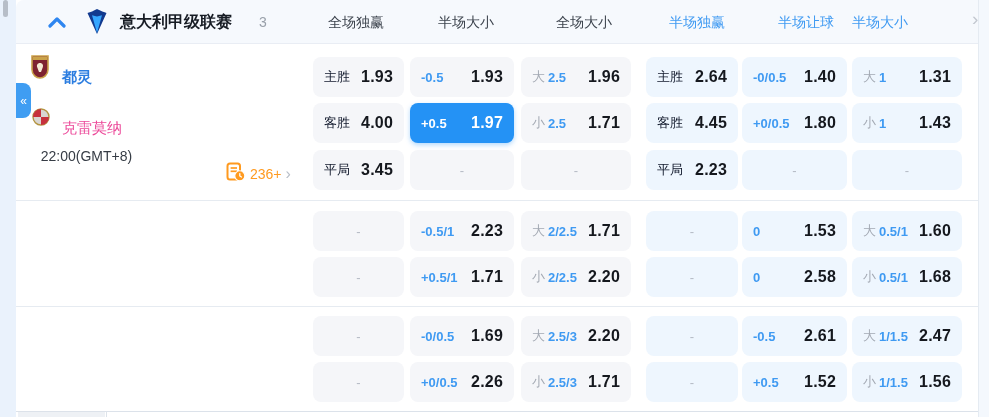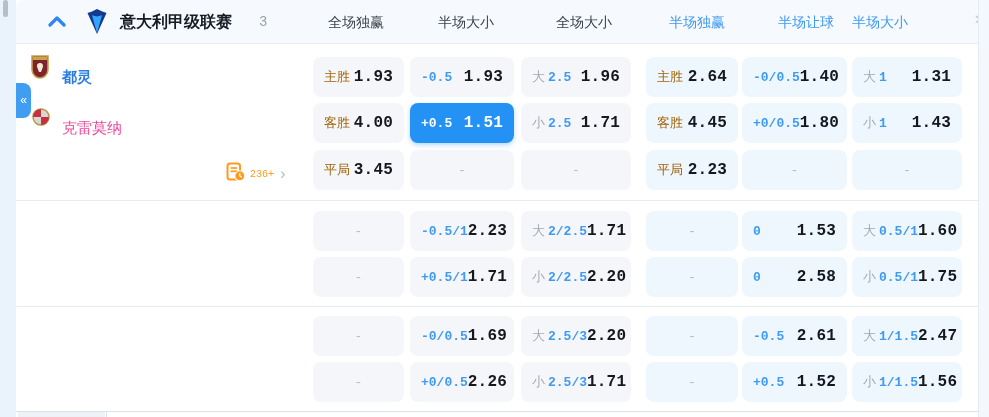--- a/index.html
+++ b/index.html
@@ -1,17 +1,17 @@
 <!DOCTYPE html>
 <html><head>
 <meta charset="utf-8">
 <style>
   html,body{margin:0;padding:0;background:#fff;}
   .stage{position:relative;width:989px;height:417px;background:#fff;overflow:hidden;
-         font-family:Liberation Mono, monospace;}
+         font-family:Liberation Sans, sans-serif;}
   
   .left-strip{position:absolute;left:0;top:0;width:16px;height:417px;background:#eaf2fc;}
   .mini-scroll{position:absolute;left:3px;top:0;width:5px;height:17px;background:#b7bec8;border-radius:3px;}
   
   .right-strip{position:absolute;left:978px;top:0;width:11px;height:417px;background:#f4f8fd;border-left:1px solid #e5ebf2;box-sizing:border-box;}
   
   .hdr{position:absolute;left:16px;top:0;width:962px;height:44px;background:#f6f9fd;border-bottom:1px solid #e9edf4;border-radius:8px 0 0 0;box-sizing:border-box;}
   .chev-up{position:absolute;left:32px;top:15px;cursor:pointer;}
   .logo{position:absolute;left:70px;top:8px;}
   .title{position:absolute;left:104px;top:12px;font-size:16px;font-weight:700;color:#171c24;white-space:nowrap;cursor:pointer;}
@@ -22,30 +22,30 @@
   
   .collapse-tab{position:absolute;left:16px;top:83px;width:15px;height:35px;background:#3f9df2;border-radius:0 8px 8px 0;
     display:flex;align-items:center;justify-content:center;color:#fff;font-size:12px;cursor:pointer;z-index:5;}
   
   .crest{position:absolute;}
   .team-name{position:absolute;left:62px;font-size:15px;white-space:nowrap;cursor:pointer;}
   .home-name{top:68px;font-weight:700;color:#2b7de0;}
   .away-name{top:119px;font-weight:400;color:#ec4899;}
   .datetime{position:absolute;left:19px;top:148px;width:135px;text-align:center;font-size:14px;line-height:17px;color:#363c45;}
   .more-markets{position:absolute;left:226px;top:162px;display:flex;align-items:center;gap:4px;cursor:pointer;}
-  .more-markets .num{font-size:10px;color:#ff9a1f;text-align:right;}
+  .more-markets .num{font-size:14px;color:#ff9a1f;text-align:right;}
   .more-markets .chev{font-size:16px;color:#b9bfc9;line-height:1;}
   
   .cell{position:absolute;border-radius:8px;background:#f5f6f9;display:flex;align-items:center;justify-content:space-between;
         padding:0 11px;box-sizing:border-box;cursor:pointer;}
   .cell.half{background:#eef6fe;}
   .cell.sel{background:#2492f5;box-shadow:0 2px 5px rgba(36,146,245,.35);}
   .cell.empty{justify-content:center;}
   .lwrap{display:flex;align-items:center;}
-  .lbl{color:#a16207;font-size:13px;}
+  .lbl{color:#0f172a;font-size:13px;}
   .pre{color:#a3a9b3;font-size:13px;margin-right:3px;}
   .line{color:#3f9af2;font-size:13px;font-weight:600;}
   .odds{color:#15181e;font-size:16px;font-weight:700;letter-spacing:.2px;}
   .cell.sel .line,.cell.sel .odds{color:#fff;}
   .dash{color:#b4bac4;font-size:13px;}
   
   .divider{position:absolute;left:16px;width:962px;height:1px;background:#e6ebf1;}
   .bottom-line{position:absolute;left:16px;top:411px;width:973px;height:1px;background:#dce2ea;}
   .next-block{position:absolute;left:18px;top:412px;width:87px;height:5px;background:#eef1f5;}
   .next-sep{position:absolute;left:106px;top:412px;width:1px;height:5px;background:#dde3ea;}
@@ -100,20 +100,21 @@
   <span class="crest" style="left:32px;top:108px">
     <svg width="18" height="18" viewBox="0 0 18 18">
       <circle cx="9" cy="9" r="8" fill="#d9d6d3" stroke="#b39440" stroke-width="1.4"></circle>
       <path d="M9 1 A8 8 0 0 0 1 9 L9 9 Z" fill="#c6313e"></path>
       <path d="M9 17 A8 8 0 0 0 17 9 L9 9 Z" fill="#c6313e"></path>
     </svg>
   </span>
   <span class="team-name away-name">克雷莫纳</span>
 
   <div class="datetime">
+    <div>22:00(GMT+8)</div>
   </div>
 
   <div class="more-markets">
     <span>
       <svg width="20" height="20" viewBox="0 0 20 20">
         <rect x="1.5" y="1.5" width="12.5" height="16" rx="2.5" fill="none" stroke="#ff9a1f" stroke-width="2"></rect>
         <line x1="4.6" y1="6" x2="11" y2="6" stroke="#ff9a1f" stroke-width="1.7"></line>
         <line x1="4.6" y1="9.3" x2="11" y2="9.3" stroke="#ff9a1f" stroke-width="1.7"></line>
         <circle cx="13.8" cy="13.8" r="5" fill="#ff9a1f" stroke="#fff" stroke-width="1.1"></circle>
         <path d="M13.8 11.6 v2.4 l1.7 1" stroke="#fff" stroke-width="1.3" fill="none" stroke-linecap="round"></path>
@@ -165,21 +166,21 @@
       <div class="cell" style="left: 313px; top: 103px; width: 91px; height: 40px;">
         <span class="lwrap">
           <span class="lbl">客胜</span>
         </span>
         <span class="odds">4.00</span>
       </div>
       <div class="cell sel" style="left: 410px; top: 103px; width: 104px; height: 40px;">
         <span class="lwrap">
           <span class="line">+0.5</span>
         </span>
-        <span class="odds">1.51</span>
+        <span class="odds">1.97</span>
       </div>
       <div class="cell" style="left: 521px; top: 103px; width: 110px; height: 40px;">
         <span class="lwrap">
           <span class="pre">小</span>
           <span class="line">2.5</span>
         </span>
         <span class="odds">1.71</span>
       </div>
       <div class="cell half" style="left: 646px; top: 103px; width: 92px; height: 40px;">
         <span class="lwrap">
@@ -279,21 +280,21 @@
         <span class="lwrap">
           <span class="line">0</span>
         </span>
         <span class="odds">2.58</span>
       </div>
       <div class="cell half" style="left: 852px; top: 257px; width: 110px; height: 40px;">
         <span class="lwrap">
           <span class="pre">小</span>
           <span class="line">0.5/1</span>
         </span>
-        <span class="odds">1.75</span>
+        <span class="odds">1.68</span>
       </div>
       <div class="cell empty" style="left: 313px; top: 316px; width: 91px; height: 40px;">
         <span class="dash">-</span>
       </div>
       <div class="cell" style="left: 410px; top: 316px; width: 104px; height: 40px;">
         <span class="lwrap">
           <span class="line">-0/0.5</span>
         </span>
         <span class="odds">1.69</span>
       </div>

